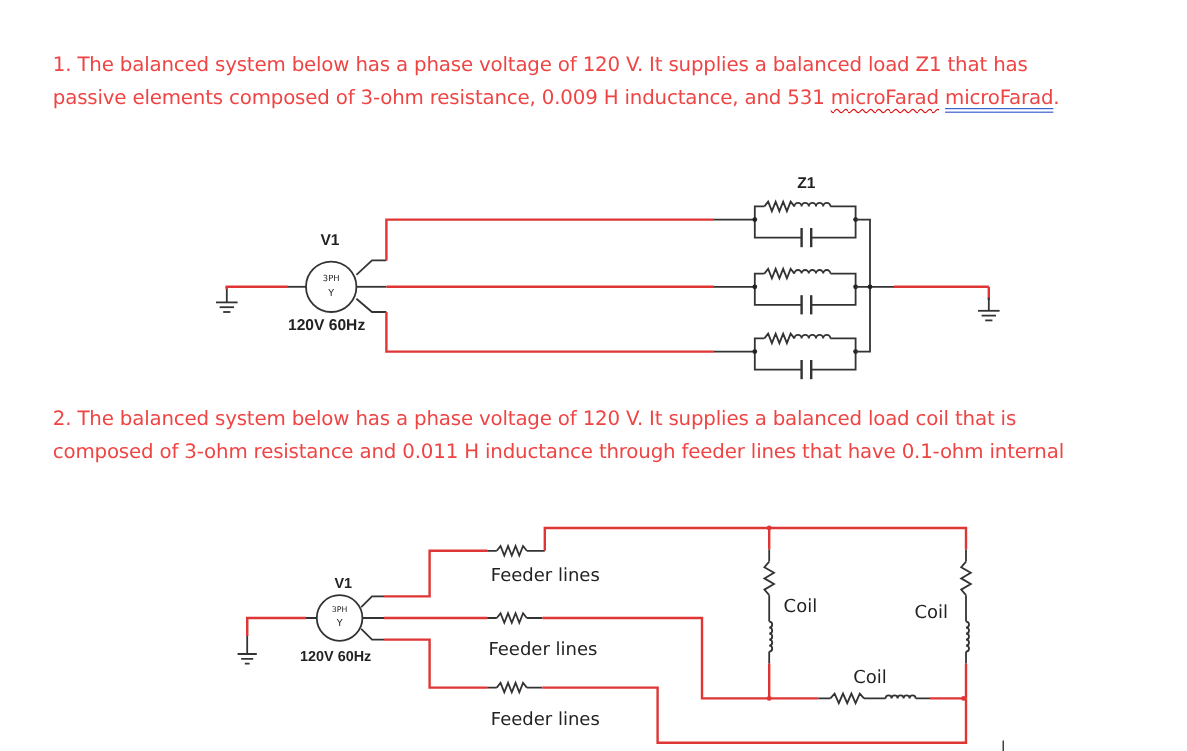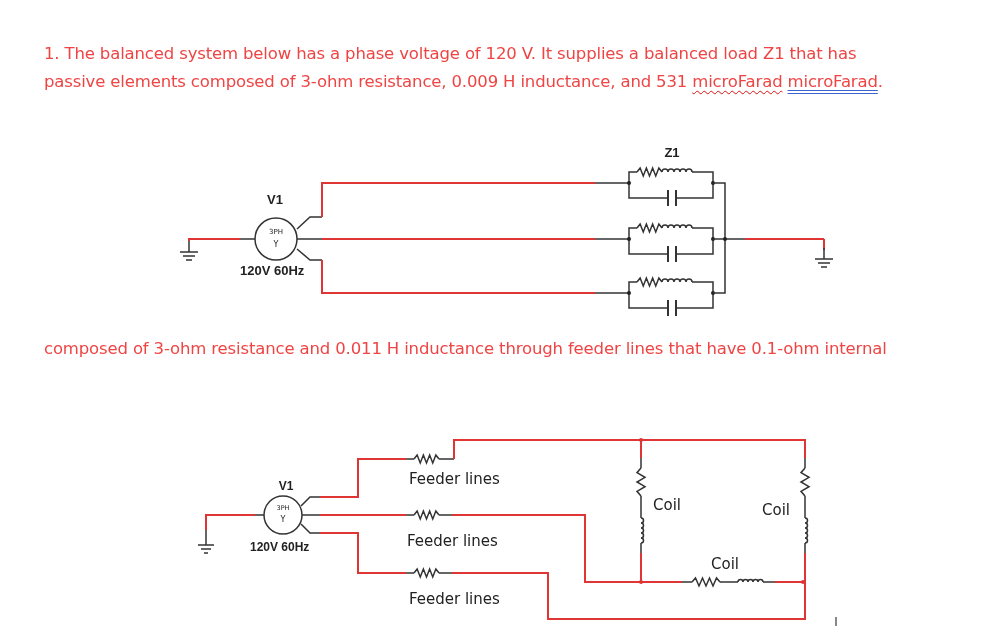--- a/index.html
+++ b/index.html
@@ -102,20 +102,21 @@
   <line x1="824" y1="239" x2="824" y2="250" class="wire-r"></line>
   <g>
     <line x1="824" y1="248" x2="824" y2="259" class="wire-kt"></line>
     <line x1="815" y1="259" x2="833" y2="259" class="wire-kt"></line>
     <line x1="818" y1="263" x2="830" y2="263" class="wire-kt"></line>
     <line x1="821" y1="267" x2="827" y2="267" class="wire-kt"></line>
   </g>
 </svg>
 
 <div class="para" style="top:335px;">
+  <span class="line">2. The balanced system below has a phase voltage of 120 V. It supplies a balanced load coil that is</span>
   <span class="line">composed of 3-ohm resistance and 0.011 H inductance through feeder lines that have 0.1-ohm internal</span>
 </div>
 
 <svg width="989" height="626" style="pointer-events:none;">
   <g>
     <line x1="206" y1="515" x2="206" y2="545" class="wire-kt"></line>
     <line x1="198" y1="545" x2="214" y2="545" class="wire-kt"></line>
     <line x1="201" y1="549" x2="211" y2="549" class="wire-kt"></line>
     <line x1="204" y1="553" x2="208" y2="553" class="wire-kt"></line>
   </g>

